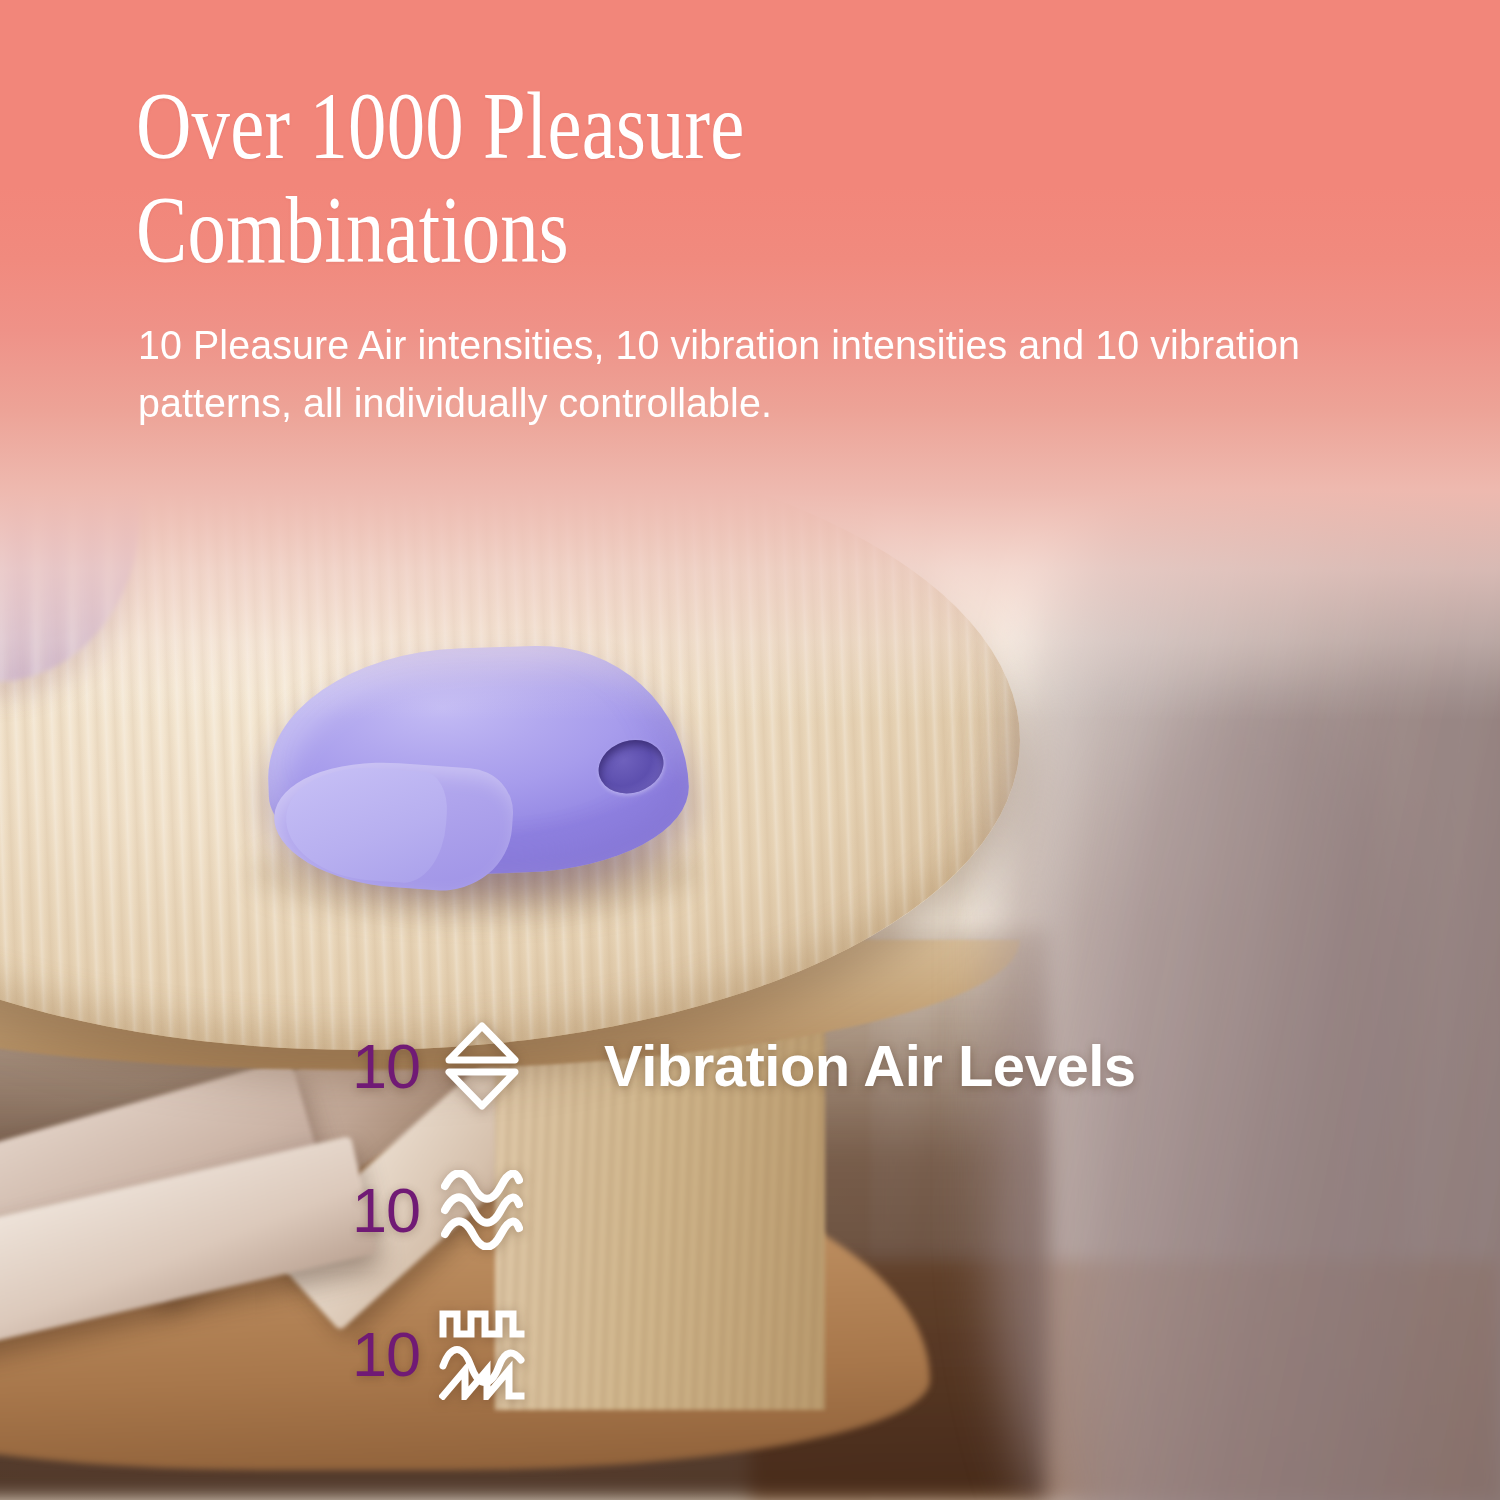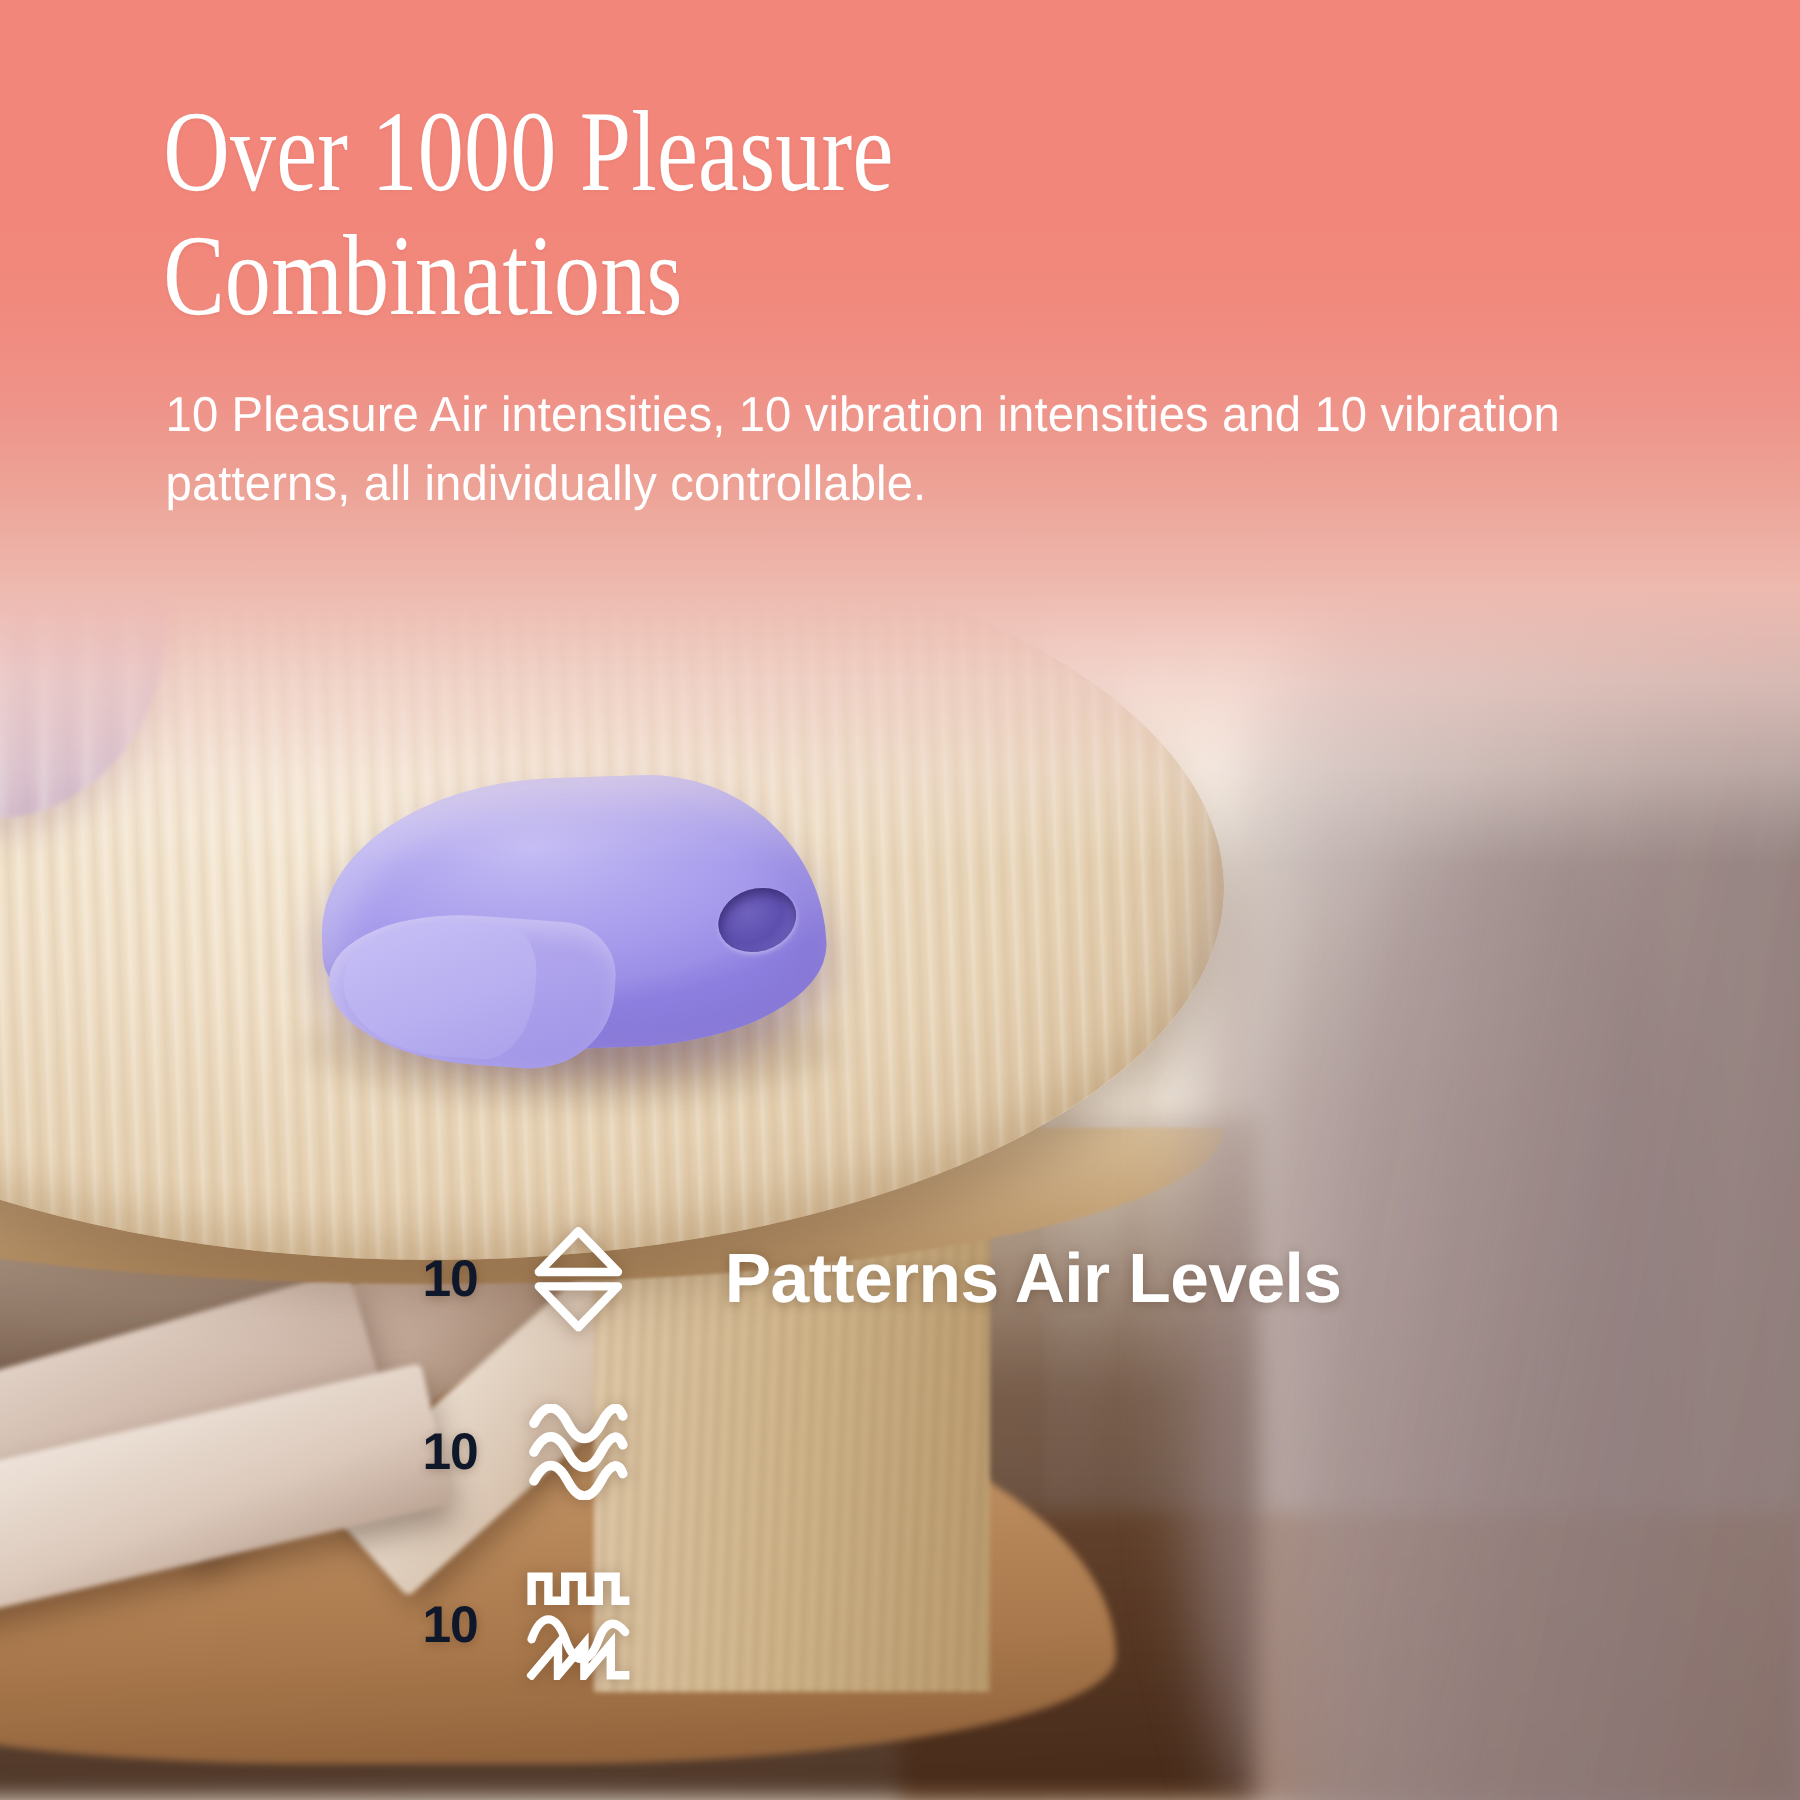--- a/index.html
+++ b/index.html
@@ -456,24 +456,24 @@
     top: 1012px;
     width: 1000px;
   }
   .feature-row {
     display: flex;
     align-items: center;
     height: 108px;
     margin-bottom: 36px;
   }
   .feature-count {
-    color: #0f172a;
+    color: #701a75;
     font-family: "Liberation Sans", sans-serif;
-    font-size: 43px;
-    font-weight: bold;
+    font-size: 63px;
+    font-weight: normal;
     letter-spacing: -1px;
     line-height: 1;
     text-shadow: 0 2px 8px rgba(70,40,20,0.30);
     width: 84px;
     flex: 0 0 84px;
   }
   .feature-icon {
     flex: 0 0 92px;
     width: 92px;
     height: 92px;
@@ -547,21 +547,21 @@
     <div class="features">
 
       <div class="feature-row">
         <div class="feature-count">10</div>
         <div class="feature-icon">
           <svg width="78" height="92" viewBox="0 0 78 92" fill="none" stroke="#ffffff" stroke-width="7" stroke-linejoin="round" stroke-linecap="round">
             <path d="M39 6 L72 40 L6 40 Z"></path>
             <path d="M39 86 L6 52 L72 52 Z"></path>
           </svg>
         </div>
-        <div class="feature-label">Patterns Air Levels</div>
+        <div class="feature-label">Vibration Air Levels</div>
       </div>
 
       <div class="feature-row">
         <div class="feature-count">10</div>
         <div class="feature-icon">
           <svg width="84" height="80" viewBox="0 0 84 80" fill="none" stroke="#ffffff" stroke-width="8" stroke-linecap="round" stroke-linejoin="round">
             <path d="M5 16 C14 -1, 24 -1, 33 16 C42 33, 52 33, 61 16 C70 -1, 76 2, 79 10"></path>
             <path d="M5 40 C14 23, 24 23, 33 40 C42 57, 52 57, 61 40 C70 23, 76 26, 79 34"></path>
             <path d="M5 64 C14 47, 24 47, 33 64 C42 81, 52 81, 61 64 C70 47, 76 50, 79 58"></path>
           </svg>

